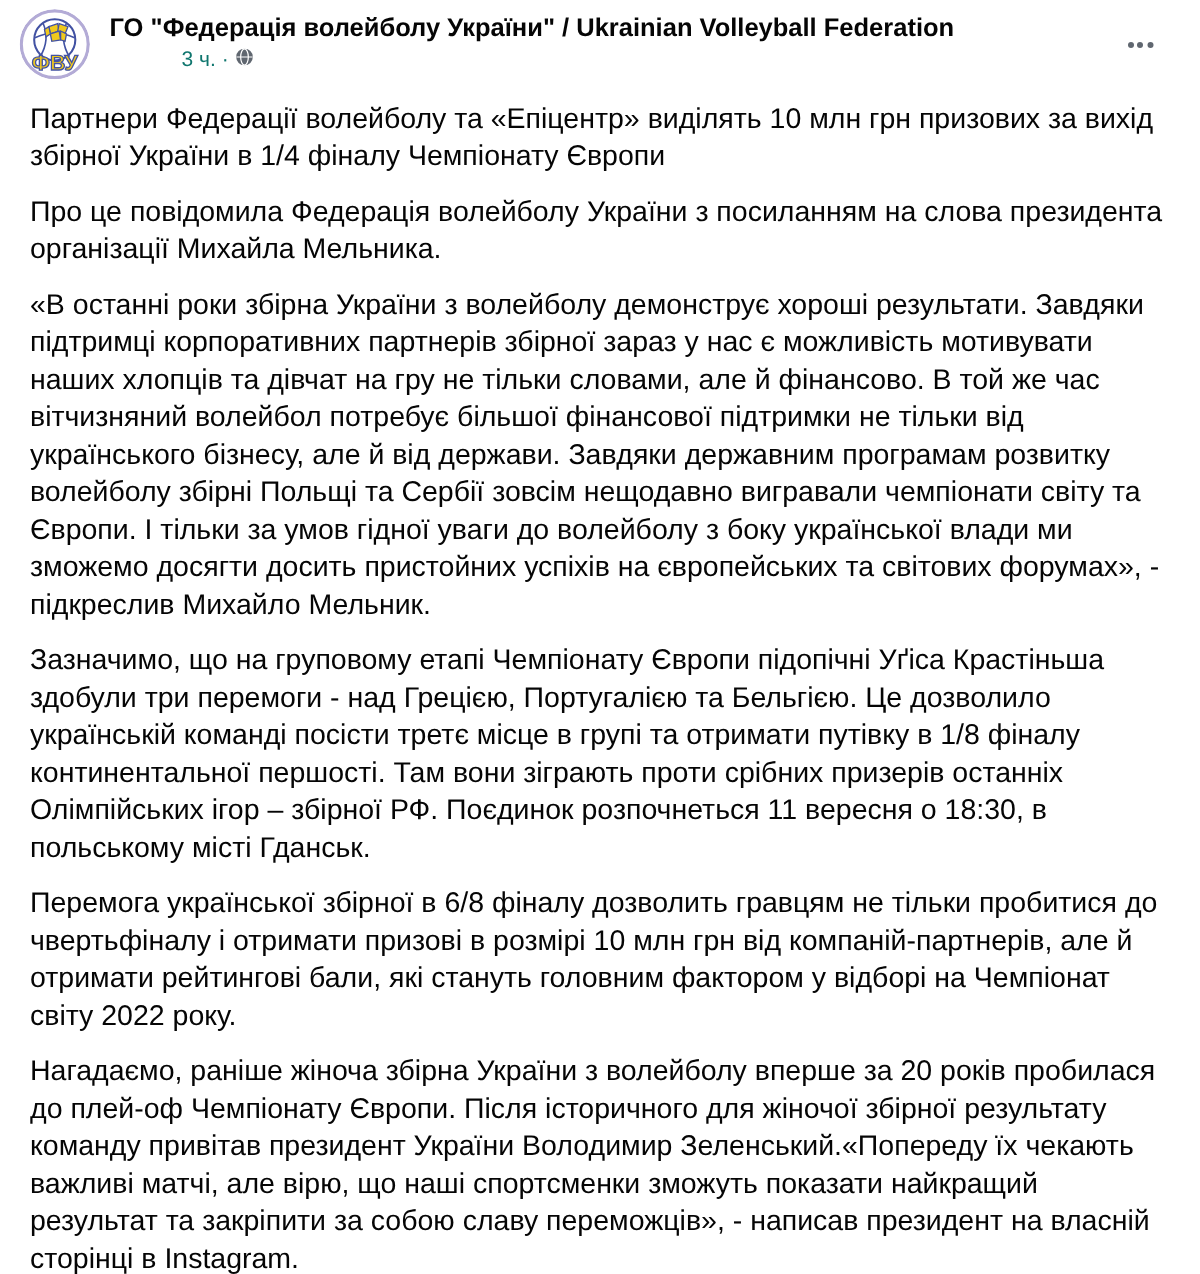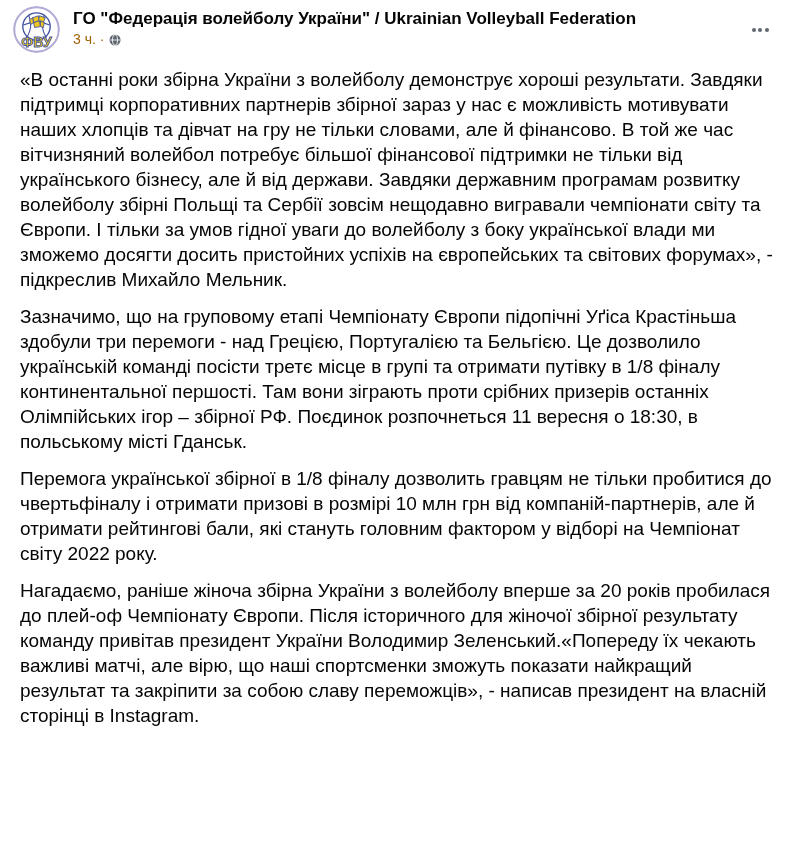--- a/index.html
+++ b/index.html
@@ -37,26 +37,27 @@
   .author-name {
     font-size: 17px;
     font-weight: 700;
     color: #050505;
     line-height: 1.25;
     cursor: pointer;
     white-space: nowrap;
   }
   .post-meta {
     display: flex;
-    align-items: flex-end;
+    align-items: flex-start;
     gap: 4px;
     margin-top: 3px;
     font-size: 14px;
-    color: #a16207;
+    color: #0f766e;
     line-height: 1;
+    margin-left: 48px;
   }
   .post-meta .timestamp { cursor: pointer; }
   .globe-icon { display: inline-flex; align-items: center; }
   .more-options {
     position: absolute;
     top: 14px;
     right: 24px;
     width: 32px;
     height: 32px;
     border-radius: 50%;
@@ -128,20 +129,22 @@
 
     <div class="more-options">
       <span class="dot"></span>
       <span class="dot"></span>
       <span class="dot"></span>
     </div>
 
   </div>
 
   <div class="post-body">
+    <p>Партнери Федерації волейболу та «Епіцентр» виділять 10 млн грн призових за вихід збірної України в 1/4 фіналу Чемпіонату Європи</p>
+    <p>Про це повідомила Федерація волейболу України з посиланням на слова президента організації Михайла Мельника.</p>
     <p>«В останні роки збірна України з волейболу демонструє хороші результати. Завдяки підтримці корпоративних партнерів збірної зараз у нас є можливість мотивувати наших хлопців та дівчат на гру не тільки словами, але й фінансово. В той же час вітчизняний волейбол потребує більшої фінансової підтримки не тільки від українського бізнесу, але й від держави. Завдяки державним програмам розвитку волейболу збірні Польщі та Сербії зовсім нещодавно вигравали чемпіонати світу та Європи. І тільки за умов гідної уваги до волейболу з боку української влади ми зможемо досягти досить пристойних успіхів на європейських та світових форумах», - підкреслив Михайло Мельник.</p>
     <p>Зазначимо, що на груповому етапі Чемпіонату Європи підопічні Уґіса Крастіньша здобули три перемоги - над Грецією, Португалією та Бельгією. Це дозволило українській команді посісти третє місце в групі та отримати путівку в 1/8 фіналу континентальної першості. Там вони зіграють проти срібних призерів останніх Олімпійських ігор – збірної РФ. Поєдинок розпочнеться 11 вересня о 18:30, в польському місті Гданськ.</p>
-    <p>Перемога української збірної в 1/8 фіналу дозволить гравцям не тільки пробитися до чвертьфіналу і отримати призові в розмірі 10 млн грн від компаній-партнерів, але й отримати рейтингові бали, які стануть головним фактором у відборі на Чемпіонат світу 2022 року.</p>
+    <p>Перемога української збірної в 6/8 фіналу дозволить гравцям не тільки пробитися до чвертьфіналу і отримати призові в розмірі 10 млн грн від компаній-партнерів, але й отримати рейтингові бали, які стануть головним фактором у відборі на Чемпіонат світу 2022 року.</p>
     <p>Нагадаємо, раніше жіноча збірна України з волейболу вперше за 20 років пробилася до плей-оф Чемпіонату Європи. Після історичного для жіночої збірної результату команду привітав президент України Володимир Зеленський.«Попереду їх чекають важливі матчі, але вірю, що наші спортсменки зможуть показати найкращий результат та закріпити за собою славу переможців», - написав президент на власній сторінці в Instagram.</p>
 
   </div>
 
 </div>
 
 </body></html>

